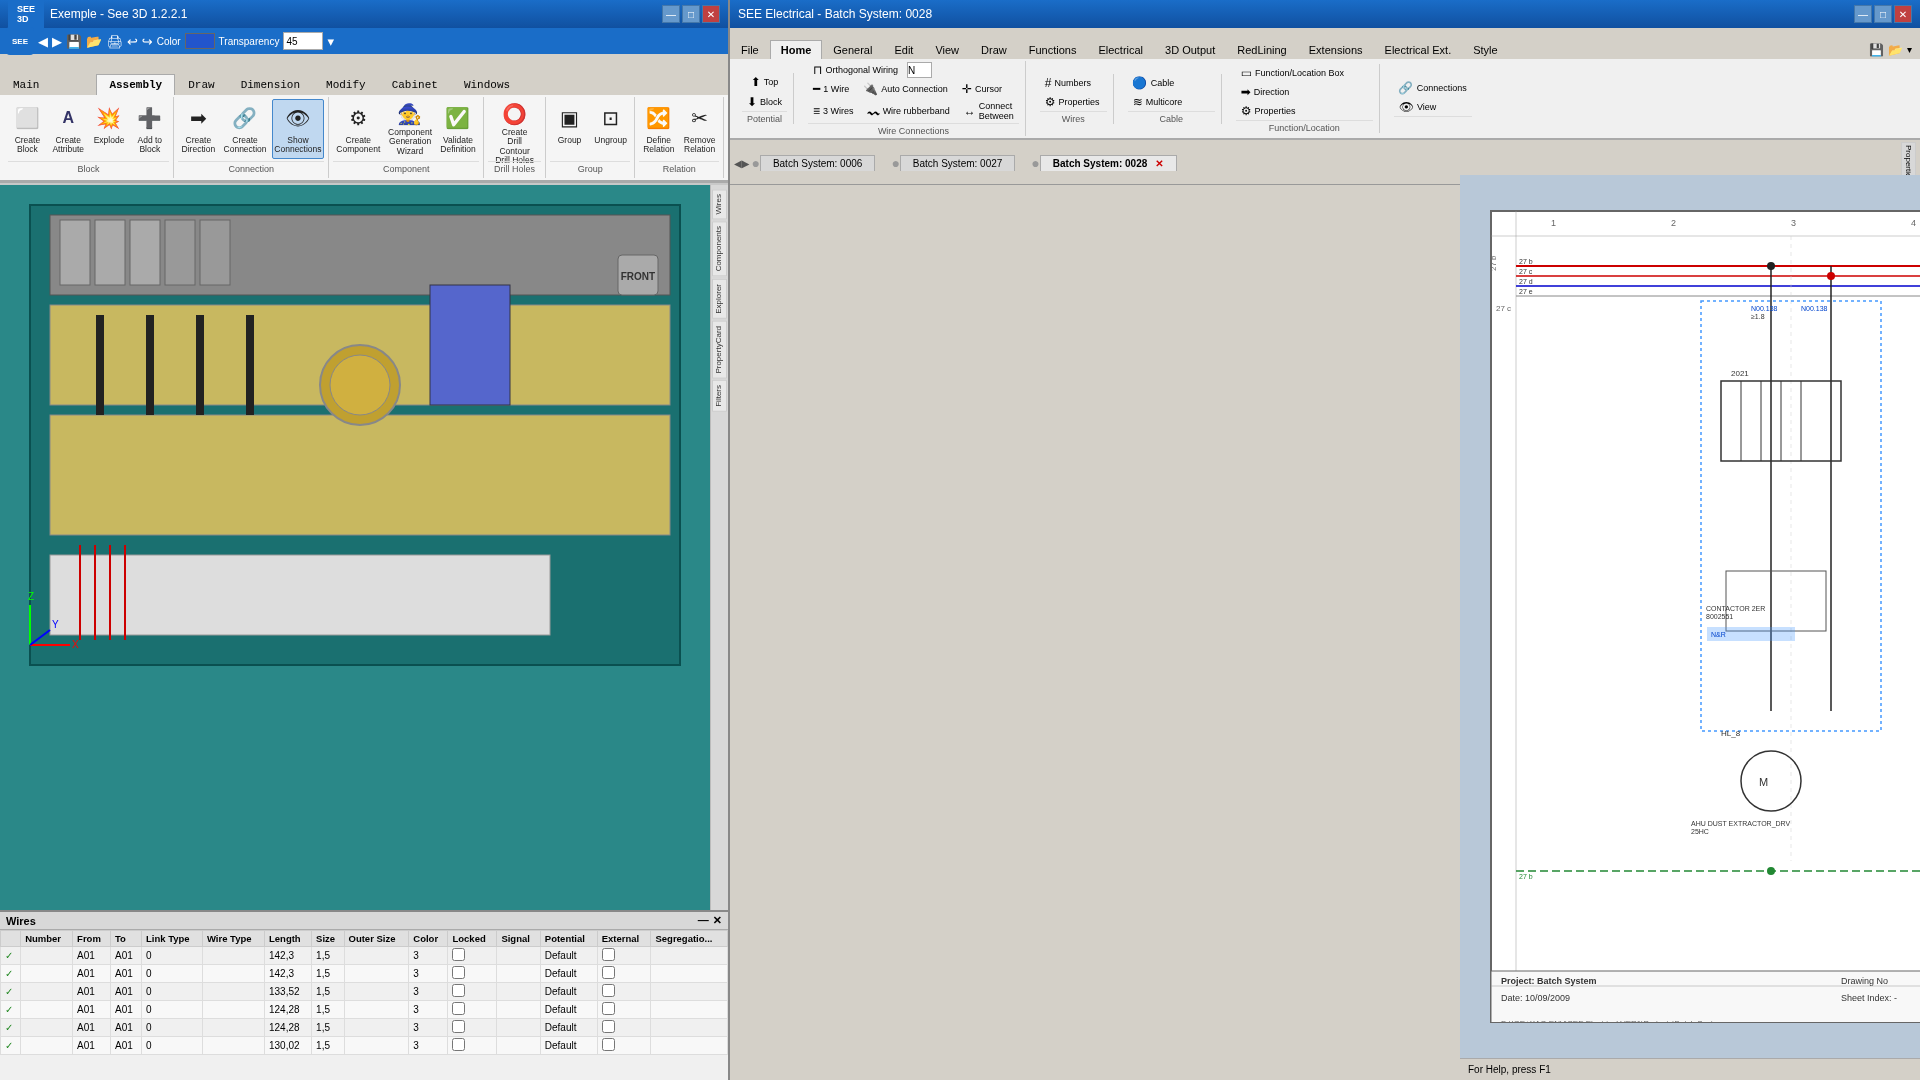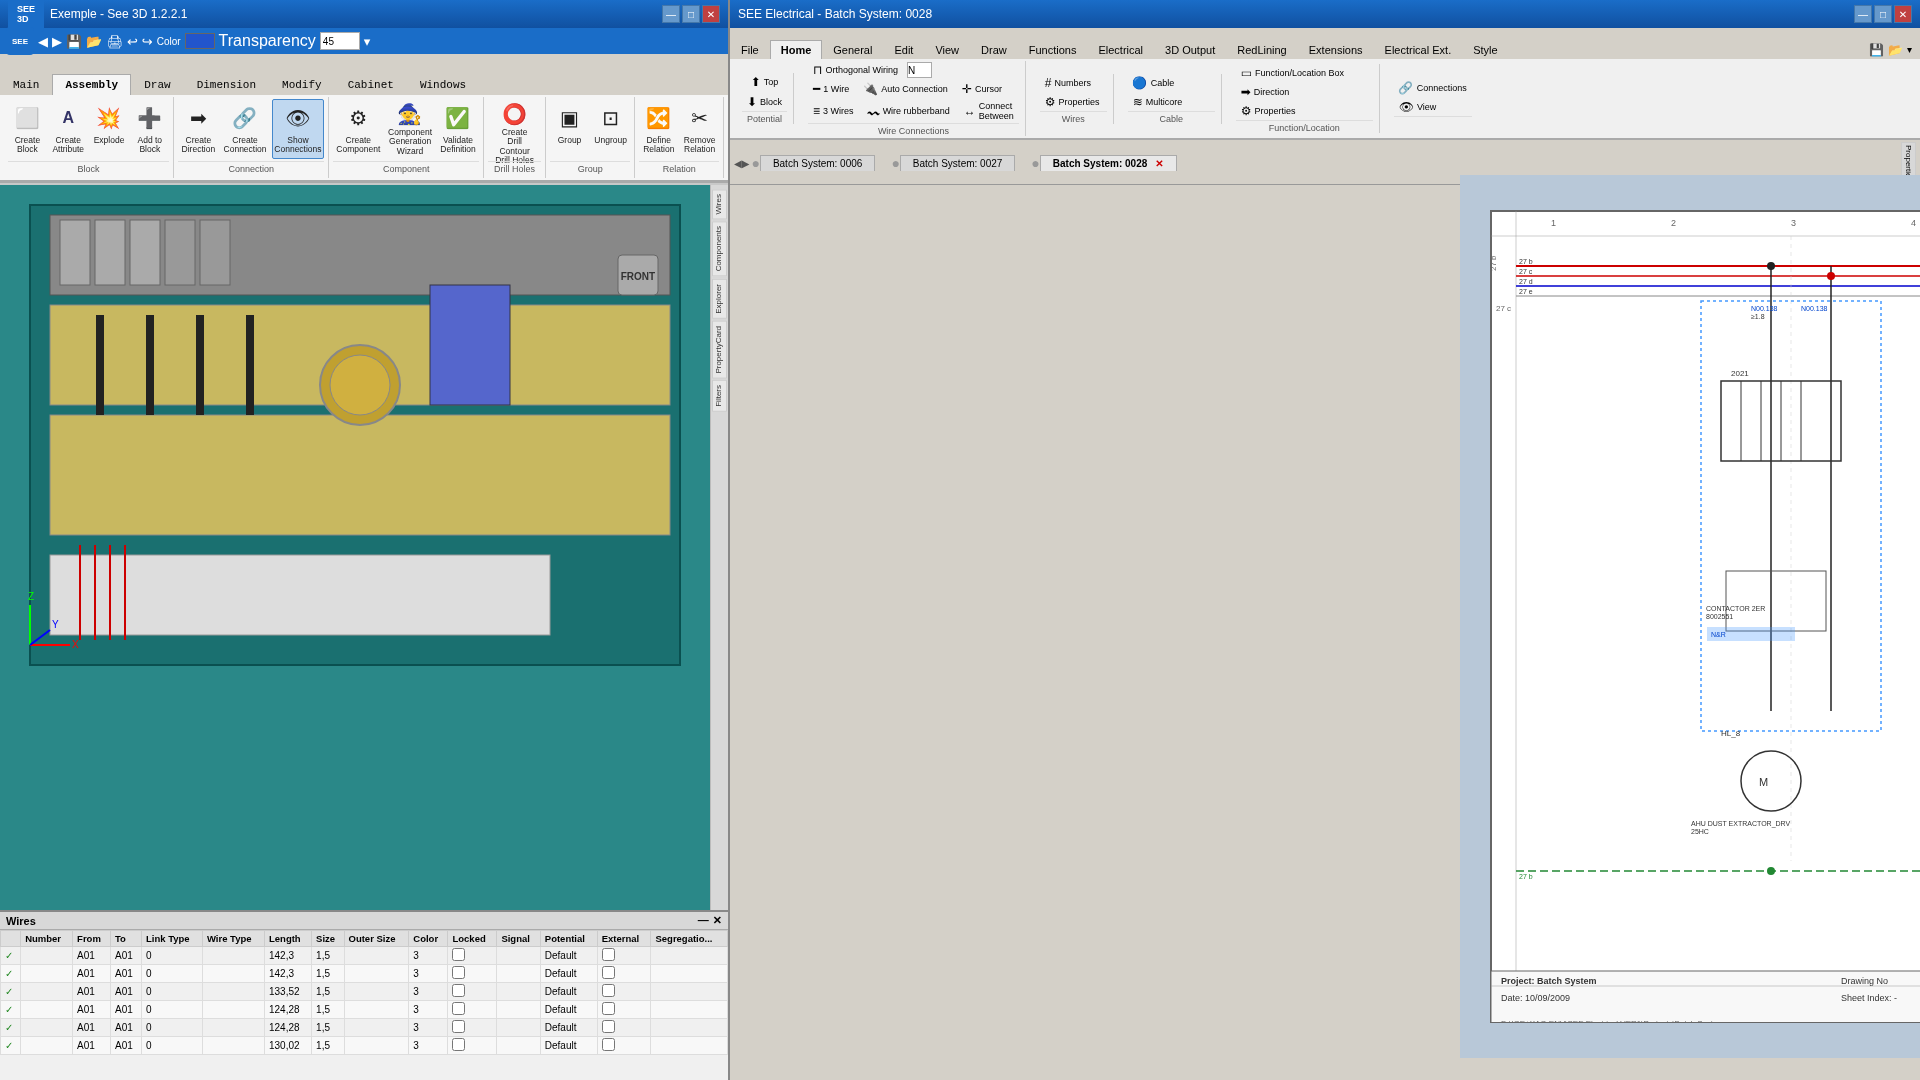--- a/index.html
+++ b/index.html
@@ -61,20 +61,21 @@
       font-size: 11px;
       cursor: pointer;
       border: 1px solid transparent;
       border-bottom: none;
     }
     .ribbon-tab.active {
       background: #f5f5f5;
       border-color: #aaa;
       border-bottom-color: #f5f5f5;
       font-weight: bold;
+      margin-left: 44px;
     }
     .ribbon-content {
       display: flex;
       align-items: stretch;
       padding: 2px 4px;
       background: #f5f5f5;
       min-height: 80px;
       border-bottom: 2px solid #aaa;
     }
     .ribbon-group {
@@ -399,21 +400,21 @@
     <div class="logo-area" style="width:28px;height:28px;font-size:8px;">SEE</div>
     <span class="qat-btn">◀</span>
     <span class="qat-btn">▶</span>
     <span class="qat-btn">💾</span>
     <span class="qat-btn">📂</span>
     <span class="qat-btn">🖨</span>
     <span class="qat-btn">↩</span>
     <span class="qat-btn">↪</span>
     <span style="color:white;font-size:10px;">Color</span>
     <span class="color-swatch"></span>
-    <span style="color:white;font-size:16px;">Transparency</span>
+    <span style="color:white;font-size:10px;">Transparency</span>
     <input class="toolbar-input" type="text" value="45" style="width: 40px;">
     <span class="qat-btn">▾</span>
   </div>
 
   <div class="ribbon">
     <div class="ribbon-tabs">
       <div class="ribbon-tab">Main</div>
       <div class="ribbon-tab active">Assembly</div>
       <div class="ribbon-tab">Draw</div>
       <div class="ribbon-tab">Dimension</div>
@@ -1027,13 +1028,16 @@
           <text x="700" y="790" font-size="9" fill="#333">Rev:    :</text>
           <text x="800" y="773" font-size="9" fill="#333">Checked:</text>
           <text x="900" y="773" font-size="9" fill="#333">Total Sheets: 38</text>
           <text x="350" y="790" font-size="9" fill="#333">Sheet Index: -</text>
           <text x="10" y="815" font-size="8" fill="#666">D:\IGE+XAO ENV\SEE Electrical VER1\Projects\Batch System.asp</text>
         </svg>
       </div>
     </div>
   </div>
 
+  <div class="status-bar" style="position:absolute;bottom:0;left:730px;right:0;height:22px;">
+    <span>For Help, press F1</span>
+  </div>
 </div>
 
 </body></html>

